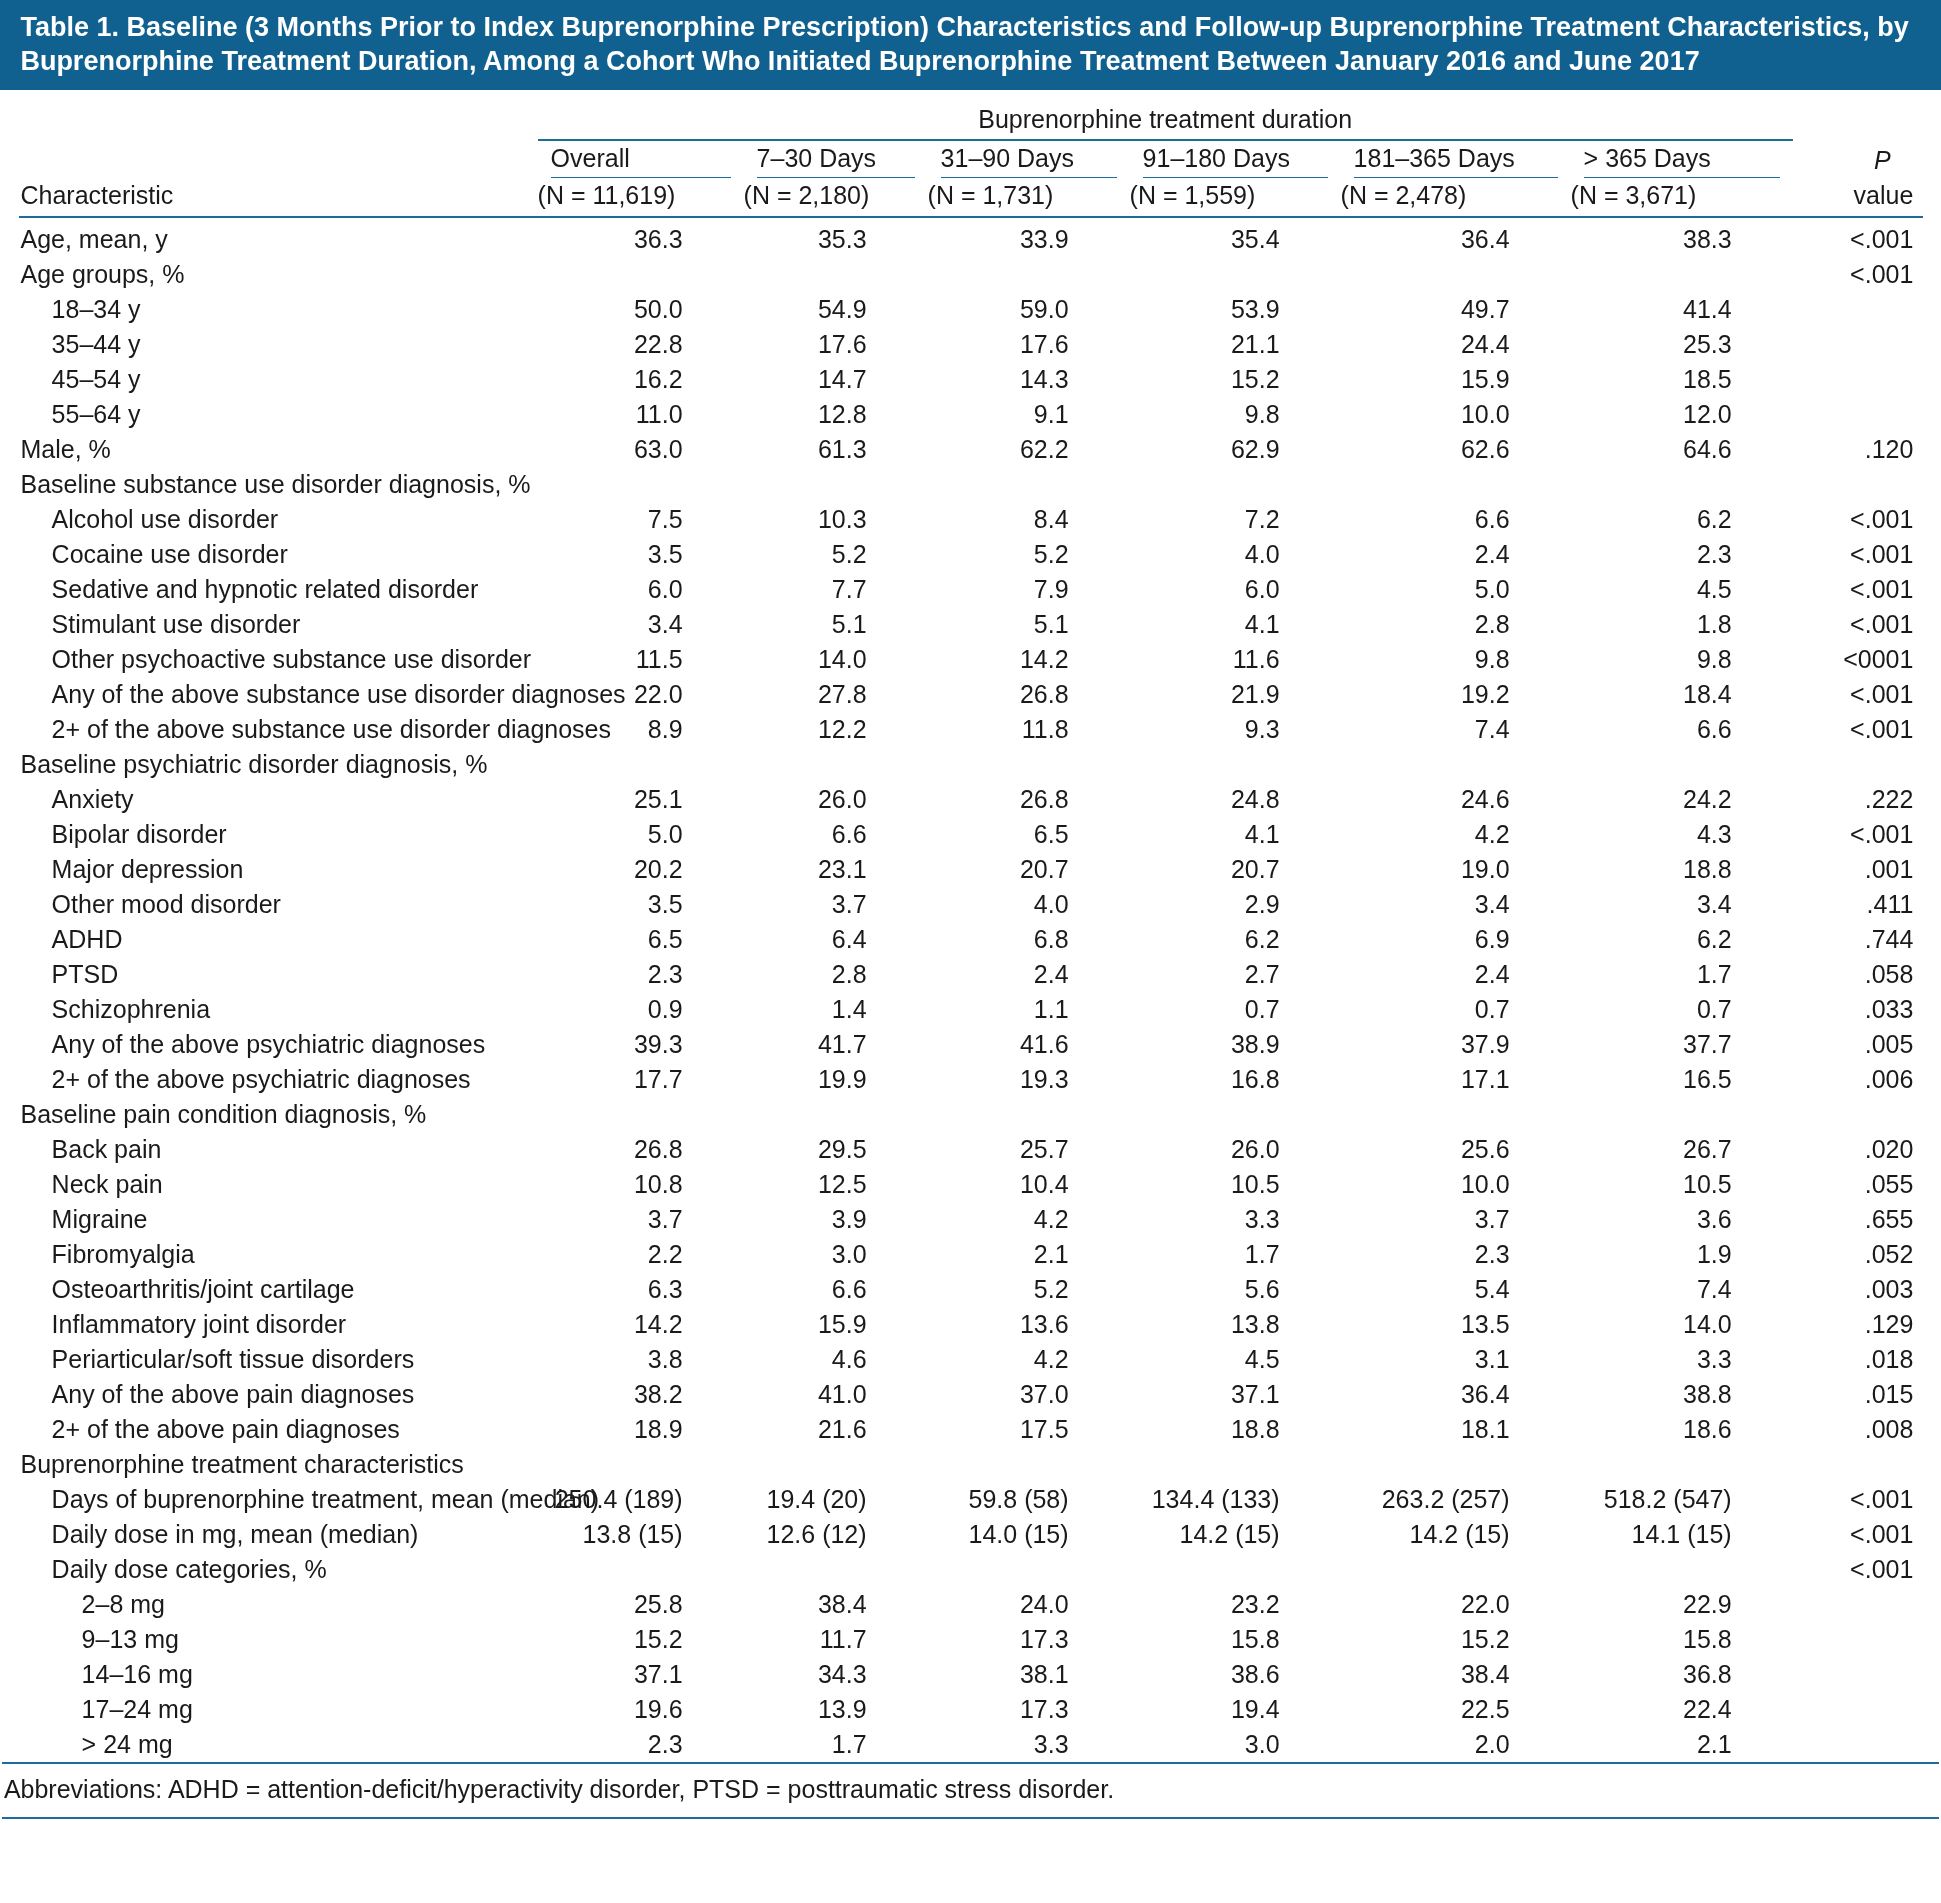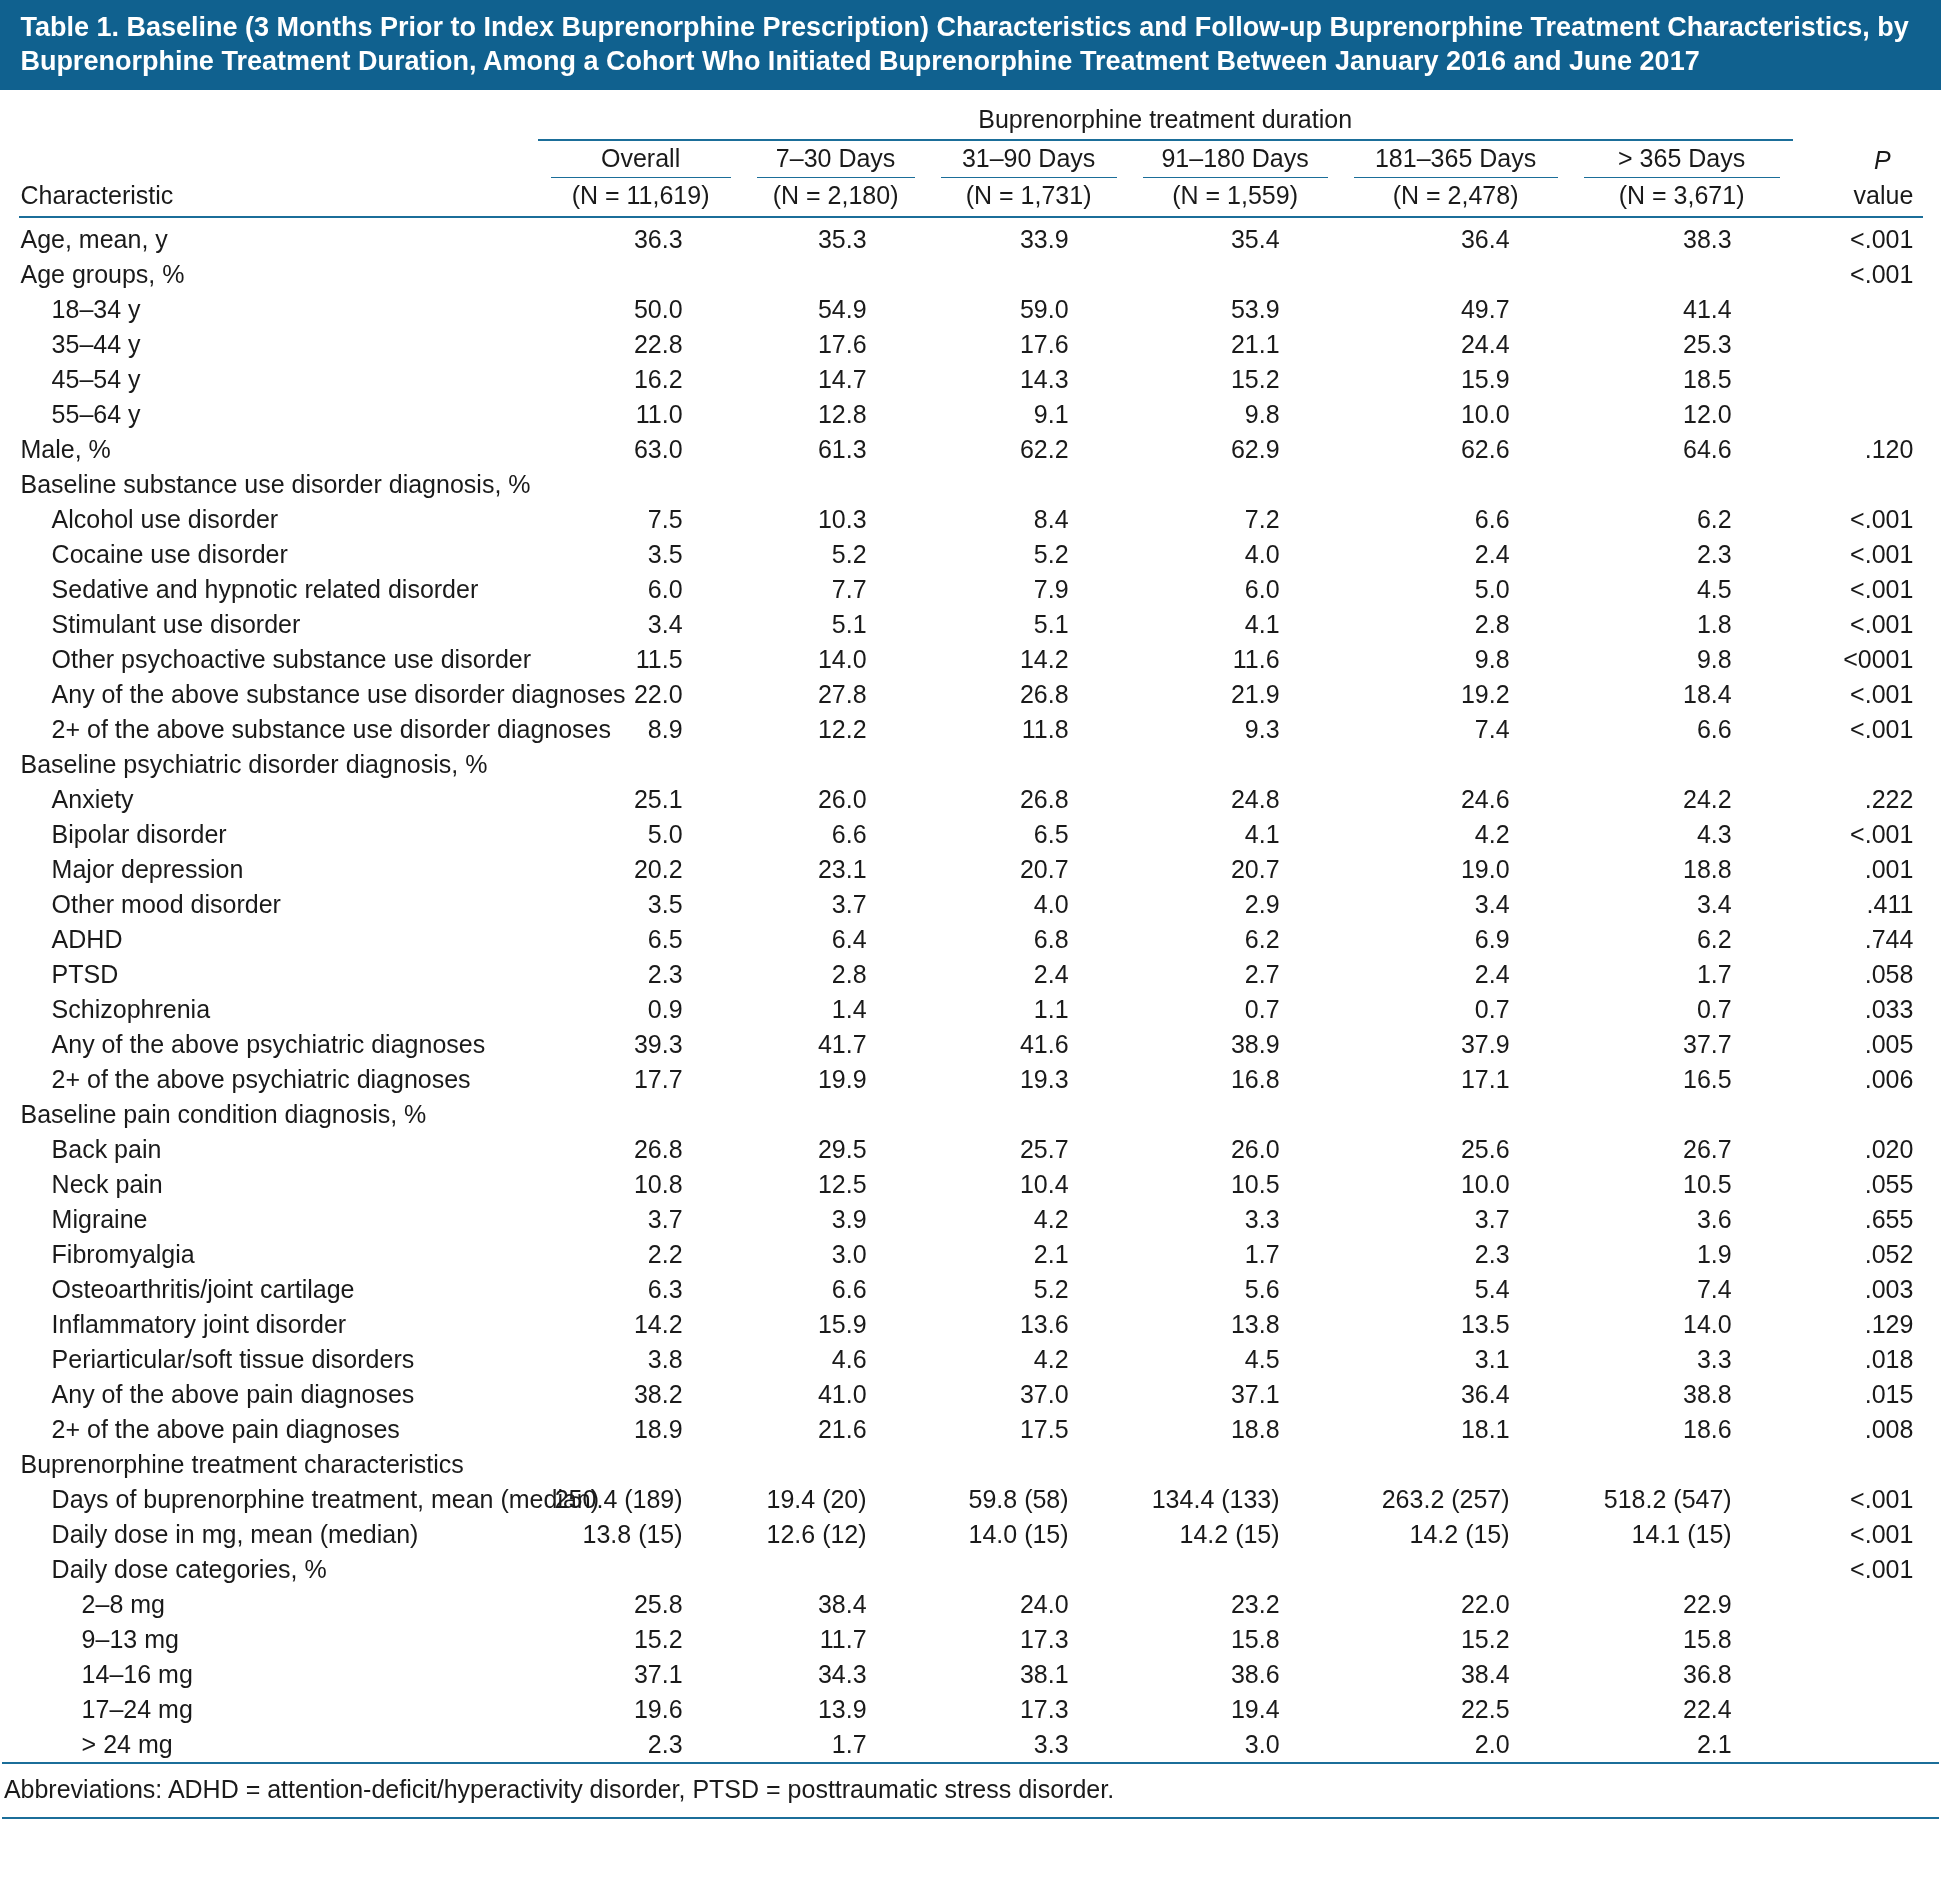--- a/index.html
+++ b/index.html
@@ -40,26 +40,26 @@
     overflow:visible;
   }
   
   tr.hdr-group td{height:41px;vertical-align:bottom;}
   td.group-hdr{
     text-align:center;
     border-bottom:2.8px solid var(--rule);
     padding-bottom:1.9px;
   }
   .col-label{
-    text-align:center;
+    text-align:left;
     border-bottom:1.9px solid var(--rule);
     margin:0 13px;
     padding-bottom:0.9px;
   }
-  td.col-n{text-align:center;margin-top:24px;}
+  td.col-n{margin-top:24px;}
   td.char-hdr{text-align:left;padding-left:1.9px;}
   tr.hdr-n td{border-bottom:2.8px solid var(--rule);padding-bottom:3.7px;}
   td.p-top{text-align:right;padding-right:32px;}
   .p-ital{font-style:italic;}
   td.p-val-hdr{text-align:right;padding-right:9.3px;}
   
   td.row-label{text-align:left;}
   td.row-label.indent-0{padding-left:1.9px;}
   td.row-label.indent-1{padding-left:33px;}
   td.row-label.indent-2{padding-left:63px;margin-top:34px;}

